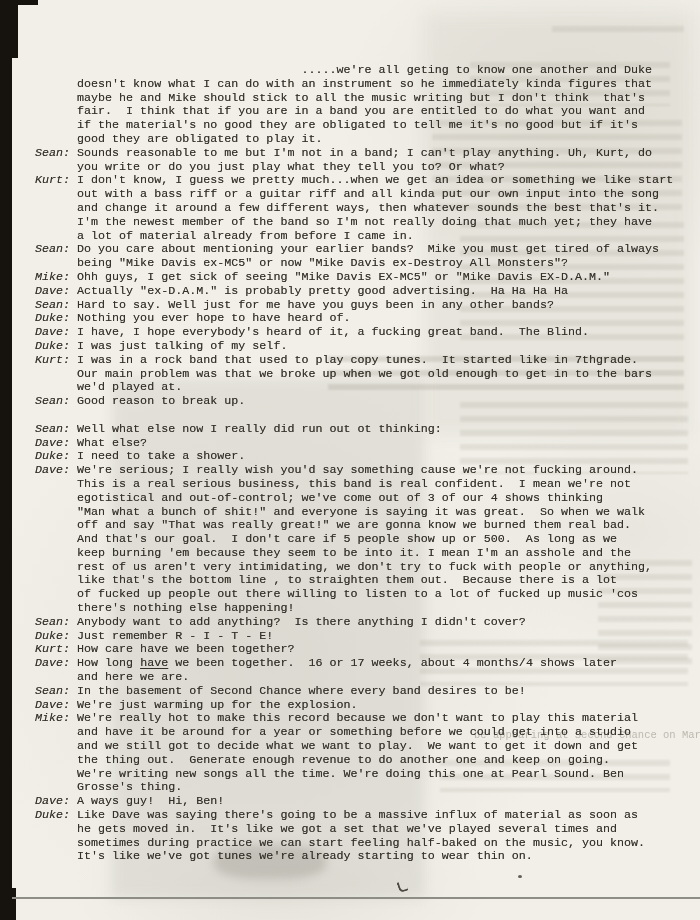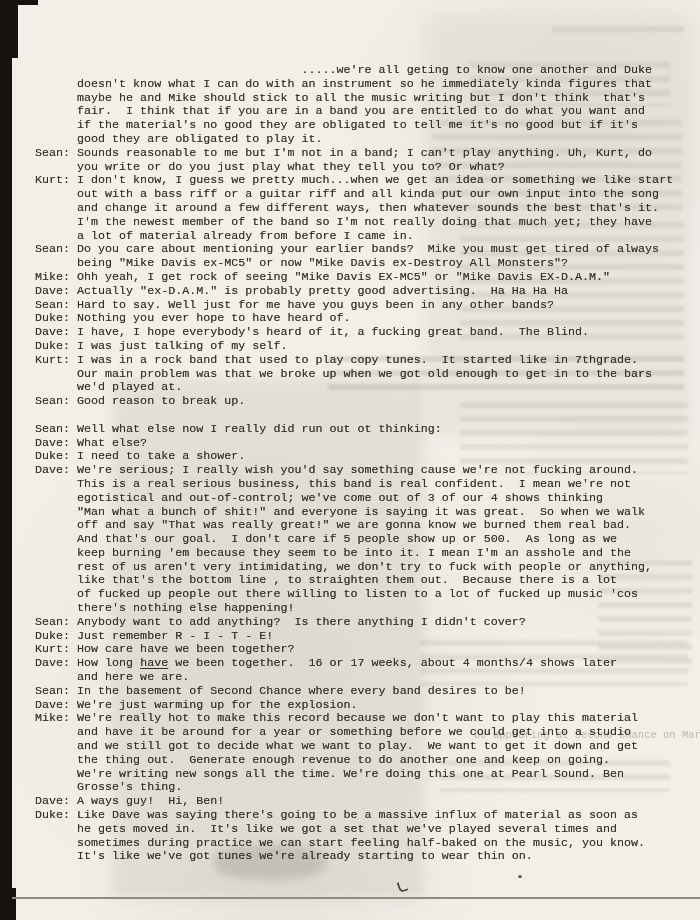--- a/index.html
+++ b/index.html
@@ -34,21 +34,21 @@
   .edge-top{position:absolute;left:0;top:0;width:38px;height:5px;background:#16130e;}
   .edge-top2{position:absolute;left:0;top:0;width:18px;height:58px;background:#16130e;}
   .edge-bottom{position:absolute;left:0;top:888px;width:16px;height:32px;background:#16130e;}
   .scan-line{position:absolute;left:12px;top:897px;width:688px;height:2px;background:#8d8c85;}
 
   
   .transcript{position:absolute;left:35px;top:21px;width:648px;
     font-size:11.7px;line-height:13.8px;color:#34312a;
     text-shadow:0 0 .4px rgba(45,42,35,.55);margin-top:43px;}
   .entry{display:flex;align-items:flex-start;}
-  .speaker{flex:0 0 42px;white-space:pre;}
+  .speaker{flex:0 0 42px;white-space:pre;font-style:italic;}
   .text{white-space:pre-wrap;flex:1;}
   .spacer{height:13.8px;}
   .u{text-decoration:underline;text-underline-offset:2px;}
 
   
   .ghost-line{position:absolute;left:474px;top:729px;
     font-size:10.5px;color:rgba(115,110,98,.42);filter:blur(.5px);
     white-space:nowrap;}
 
   
@@ -101,21 +101,21 @@
 I'm the newest member of the band so I'm not really doing that much yet; they have
 a lot of material already from before I came in.</span>
     </div>
     <div class="entry">
       <span class="speaker">Sean:</span>
       <span class="text">Do you care about mentioning your earlier bands?  Mike you must get tired of always
 being "Mike Davis ex-MC5" or now "Mike Davis ex-Destroy All Monsters"?</span>
     </div>
     <div class="entry">
       <span class="speaker">Mike:</span>
-      <span class="text">Ohh yeah, I get rock of seeing "Mike Davis EX-MC5" or "Mike Davis EX-D.A.M."</span>
+      <span class="text">Ohh guys, I get sick of seeing "Mike Davis EX-MC5" or "Mike Davis EX-D.A.M."</span>
     </div>
     <div class="entry">
       <span class="speaker">Dave:</span>
       <span class="text">Actually "ex-D.A.M." is probably pretty good advertising.  Ha Ha Ha Ha</span>
     </div>
     <div class="entry">
       <span class="speaker">Sean:</span>
       <span class="text">Hard to say. Well just for me have you guys been in any other bands?</span>
     </div>
     <div class="entry">

